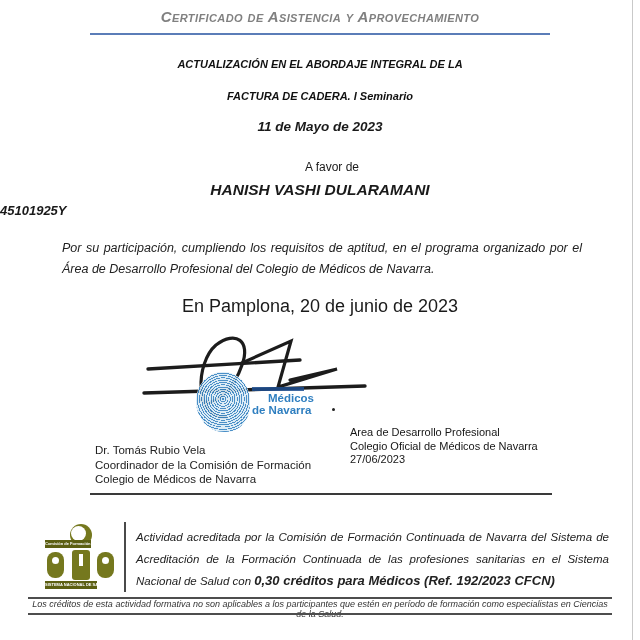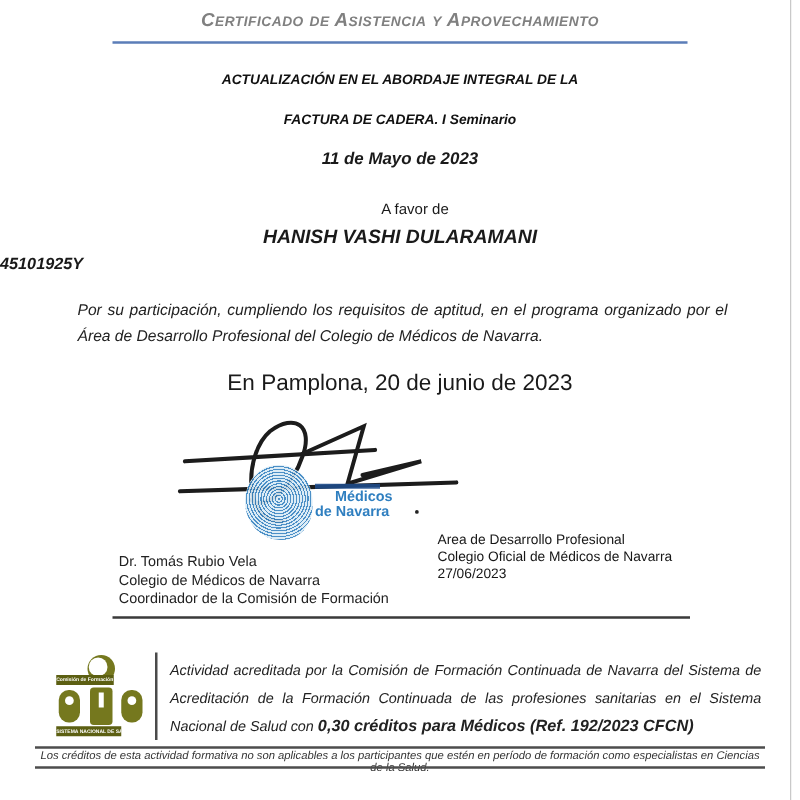--- a/index.html
+++ b/index.html
@@ -118,22 +118,22 @@
   <div class="sig-dot"></div>
 
   <div class="right-block">
     <div>Area de Desarrollo Profesional</div>
     <div>Colegio Oficial de Médicos de Navarra</div>
     <div>27/06/2023</div>
   </div>
 
   <div class="signer-block">
     <div>Dr. Tomás Rubio Vela</div>
+    <div>Coordinador de la Comisión de Formación</div>
     <div>Colegio de Médicos de Navarra</div>
-    <div>Coordinador de la Comisión de Formación</div>
   </div>
 
   <div class="mid-rule"></div>
 
   <div class="cfc-logo">
     <div class="cfc-circle">
         <div class="cfc-circle-in"></div>
       </div>
     <div class="cfc-ribbon cfc-ribbon1">Comisión de Formación Continuada</div>
     <div class="cfc-g cfc-g1">

